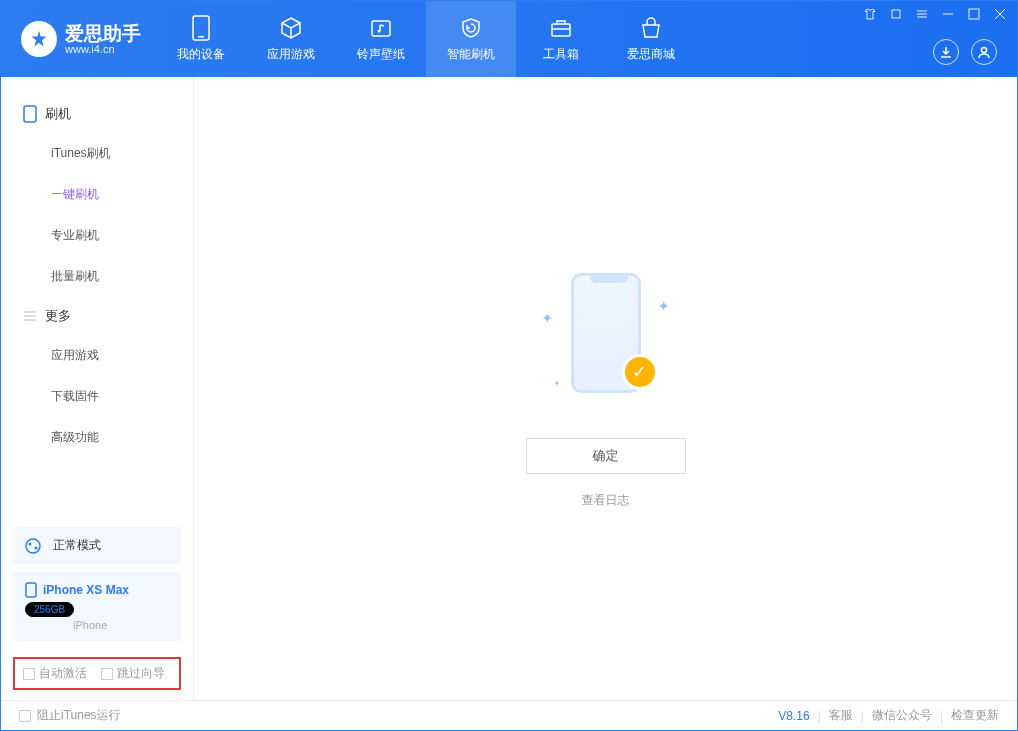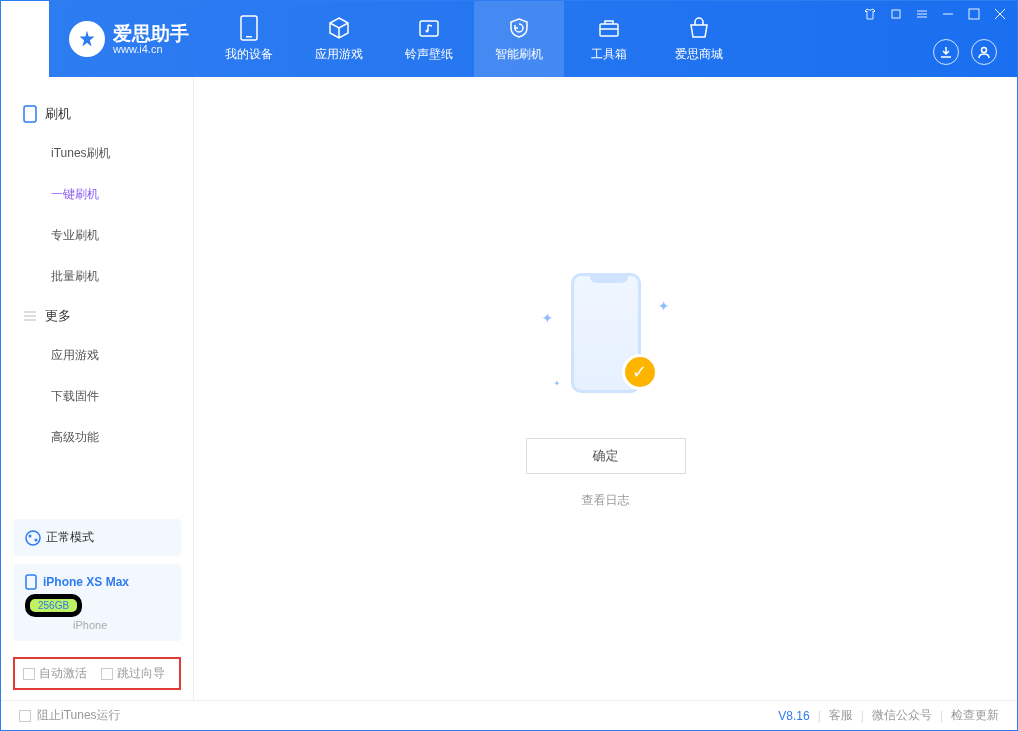--- a/index.html
+++ b/index.html
@@ -1,19 +1,19 @@
 <!DOCTYPE html>
 <html><head>
 <meta charset="utf-8">
 <style>
 * { margin: 0; padding: 0; box-sizing: border-box; font-family: "Microsoft YaHei", Arial, sans-serif; }
 body { background: #fff; width: 1018px; height: 731px; overflow: hidden; border: 1px solid #2e7cf1; }
 
 
-.header { background: linear-gradient(90deg, #2e7cf1 0%, #1a6ff0 100%); height: 76px; display: flex; align-items: center; position: relative; margin-left: 48px; }
+.header { background: linear-gradient(90deg, #2e7cf1 0%, #1a6ff0 100%); height: 76px; display: flex; align-items: center; position: relative; }
 .logo-area { display: flex; align-items: center; padding: 0 15px 0 20px; color: #fff; }
 .logo-icon { width: 36px; height: 36px; background: #fff; border-radius: 50%; display: flex; align-items: center; justify-content: center; margin-right: 8px; }
 .logo-icon svg { width: 20px; height: 20px; }
 .logo-text { font-size: 19px; font-weight: bold; line-height: 1; }
 .logo-sub { font-size: 11px; opacity: 0.9; }
 
 .nav-tabs { display: flex; height: 100%; }
 .nav-tab { width: 90px; height: 100%; display: flex; flex-direction: column; align-items: center; justify-content: center; color: #fff; cursor: pointer; font-size: 12px; gap: 6px; }
 .nav-tab.active { background: rgba(255,255,255,0.15); }
 .nav-tab-icon { width: 24px; height: 24px; display: flex; align-items: center; justify-content: center; }
@@ -24,24 +24,24 @@
 .circ-icon { width: 26px; height: 26px; border: 1.5px solid rgba(255,255,255,0.8); border-radius: 50%; display: flex; align-items: center; justify-content: center; color: #fff; cursor: pointer; }
 
 
 .body-wrap { display: flex; height: calc(100% - 76px - 30px); }
 
 .sidebar { width: 193px; border-right: 1px solid #eee; display: flex; flex-direction: column; padding-top: 18px; }
 .side-group-title { display: flex; align-items: center; gap: 8px; padding: 10px 22px; font-size: 13px; color: #333; }
 .side-item { padding: 12px 22px 12px 50px; font-size: 12px; color: #555; cursor: pointer; }
 .side-item.active { color: #8b5cf6; }
 .side-spacer { flex: 1; }
-.mode-card { margin: 8px 12px; background: #f3f8ff; border-radius: 3px; padding: 10px 12px; display: flex; align-items: center; gap: 5px; font-size: 12px; color: #333; }
+.mode-card { margin: 8px 12px; background: #f3f8ff; border-radius: 3px; padding: 10px 12px; display: flex; align-items: center; gap: 12px; font-size: 12px; color: #333; }
 .device-card { margin: 0 12px 8px 12px; background: #f3f8ff; border-radius: 3px; padding: 10px 12px; font-size: 12px; }
 .device-name { color: #2e7cf1; font-weight: bold; font-size: 12px; display:flex; align-items:center; gap:6px;}
-.device-storage { display: inline-block; border: 5px solid #000000; background:#bef264; color: #2e7cf1; border-radius: 10px; padding: 1px 8px; font-size: 10px; margin-top: 4px; }
+.device-storage { display: inline-block; border: 1px solid #000000; background:#000000; color: #2e7cf1; border-radius: 10px; padding: 1px 8px; font-size: 10px; margin-top: 4px; }
 .device-type { color: #aaa; font-size: 11px; margin-top: 2px; padding-left: 48px; }
 
 .opt-row { border: 2px solid #e53935; margin: 8px 12px 10px 12px; padding: 6px 8px; display: flex; gap: 14px; font-size: 12px; color: #999; }
 .opt-check { display: flex; align-items: center; gap: 4px; }
 .chkbox { width: 12px; height: 12px; border: 1px solid #ccc; background:#fff;}
 
 
 .main { flex: 1; display: flex; flex-direction: column; align-items: center; justify-content: center; padding: 40px; position: relative; }
 .phone-illust { position: relative; width: 140px; height: 140px; margin-bottom: 30px; }
 .phone-body { width: 70px; height: 120px; border: 3px solid #cfe3ff; border-radius: 10px; background: linear-gradient(180deg,#f0f6ff,#e6f0ff); position: absolute; left: 35px; top: 5px; }

